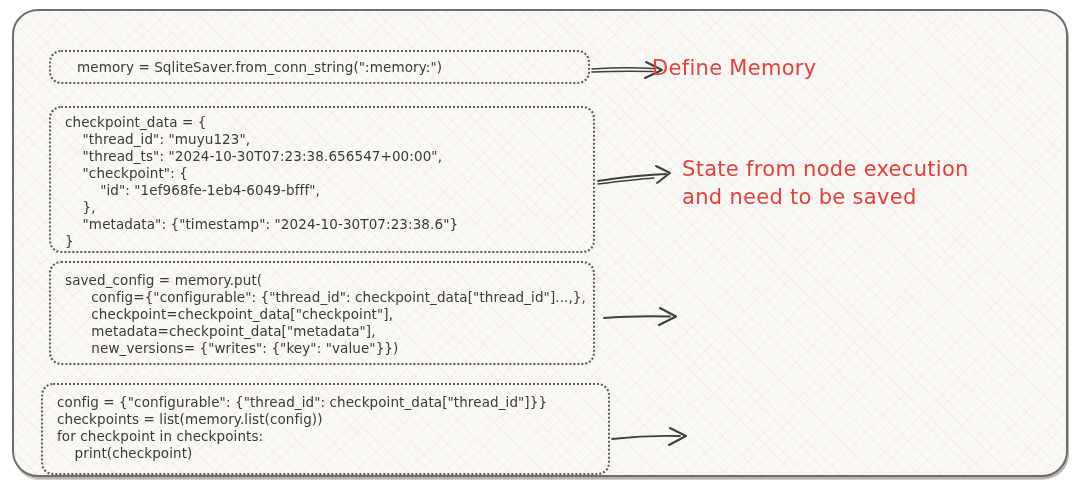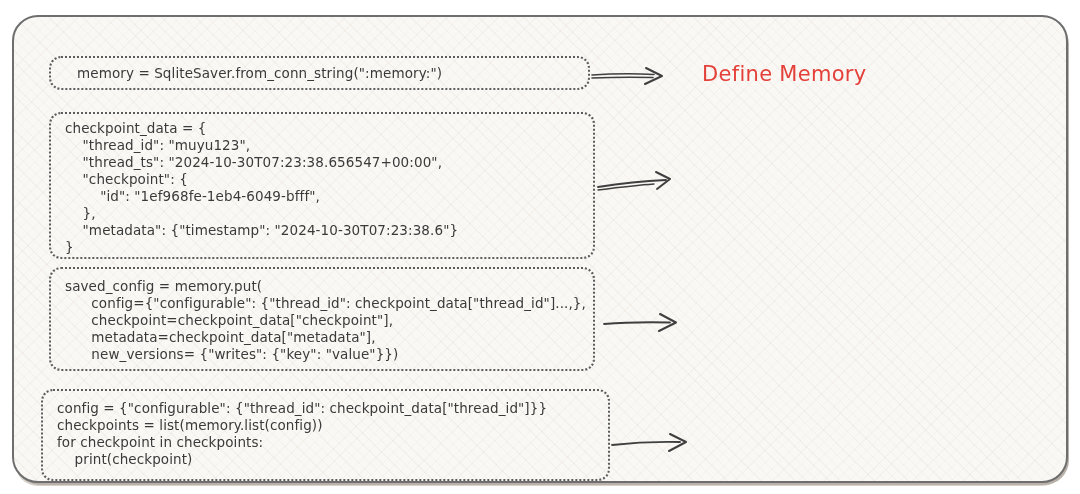--- a/index.html
+++ b/index.html
@@ -21,21 +21,20 @@
     top: 9px;
     width: 1052px;
     height: 464px;
     border: 2px solid #6e6e6e;
     border-radius: 26px;
     background:
       repeating-linear-gradient(45deg, rgba(190,170,155,0.10) 0 1px, transparent 1px 8px),
       repeating-linear-gradient(-45deg, rgba(190,170,155,0.08) 0 1px, transparent 1px 9px),
       #faf8f5;
     box-shadow: 2px 3px 0 -1px #b9b2aa, 0 6px 0 -3px #d8d2cb;
-    margin-top: 6px;
   }
   .code-block {
     position: absolute;
     border: 2px dotted #5c5c5c;
     border-radius: 12px;
     box-sizing: border-box;
     background: transparent;
   }
   .code-block pre {
     margin: 0;
@@ -59,21 +58,21 @@
   }
   .annotation {
     position: absolute;
     color: #e4403a;
     font-size: 21px;
     line-height: 28px;
     font-weight: 500;
     white-space: pre-line;
     letter-spacing: 0.3px;
   }
-  #ann-1 { left: 688px; top: 43px; }
+  #ann-1 { left: 638px; top: 43px; }
   #ann-2 { left: 668px; top: 144px; }
   #ann-3 { left: 668px; top: 293px; }
   #ann-4 { left: 679px; top: 412px; }
   #arrow-1 { left: 576px; top: 48px; }
   #arrow-2 { left: 582px; top: 152px; }
   #arrow-3 { left: 588px; top: 294px; }
   #arrow-4 { left: 596px; top: 414px; }
 </style>
 </head>
 <body>
@@ -127,15 +126,17 @@
       <path d="M2 13 C 26 11, 48 11, 68 11.5" fill="none" stroke="#3f3f3f" stroke-width="1.8" stroke-linecap="round"></path>
       <path d="M58 3 L 74 11.5 L 57 20" fill="none" stroke="#3f3f3f" stroke-width="2" stroke-linecap="round" stroke-linejoin="round"></path>
     </svg>
 
     <svg class="arrow" id="arrow-4" width="82" height="24" viewBox="0 0 82 24">
       <path d="M2 14 C 28 11, 50 10.5, 70 11" fill="none" stroke="#3f3f3f" stroke-width="1.8" stroke-linecap="round"></path>
       <path d="M60 3 L 76 11 L 59 20" fill="none" stroke="#3f3f3f" stroke-width="2" stroke-linecap="round" stroke-linejoin="round"></path>
     </svg>
 
     <div class="annotation" id="ann-1">Define Memory</div>
+    <div class="annotation" id="ann-2">State from node execution
+and need to be saved</div>
 
   </div>
 </div>
 
 </body></html>

